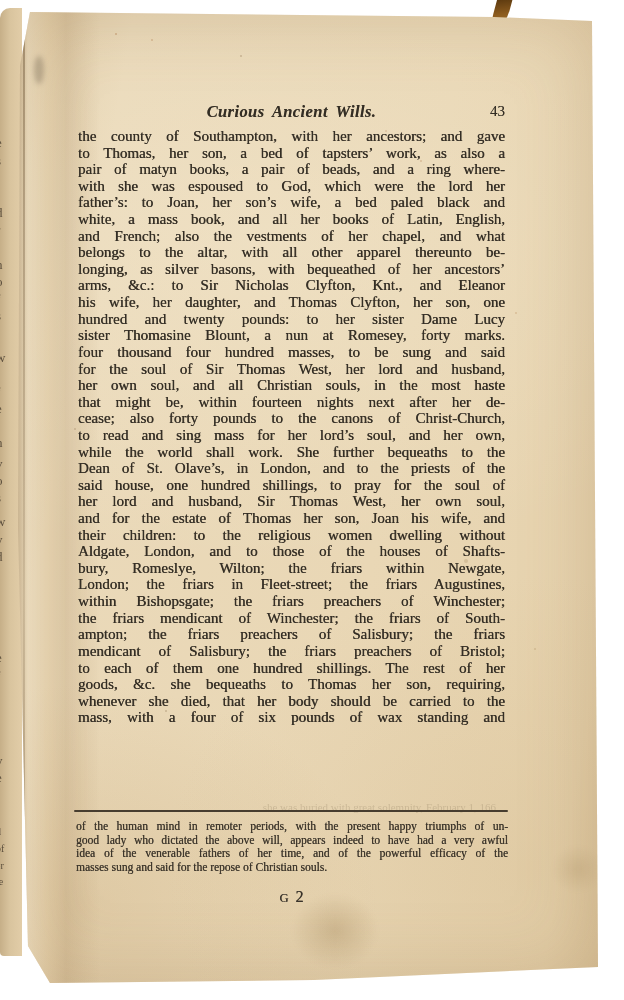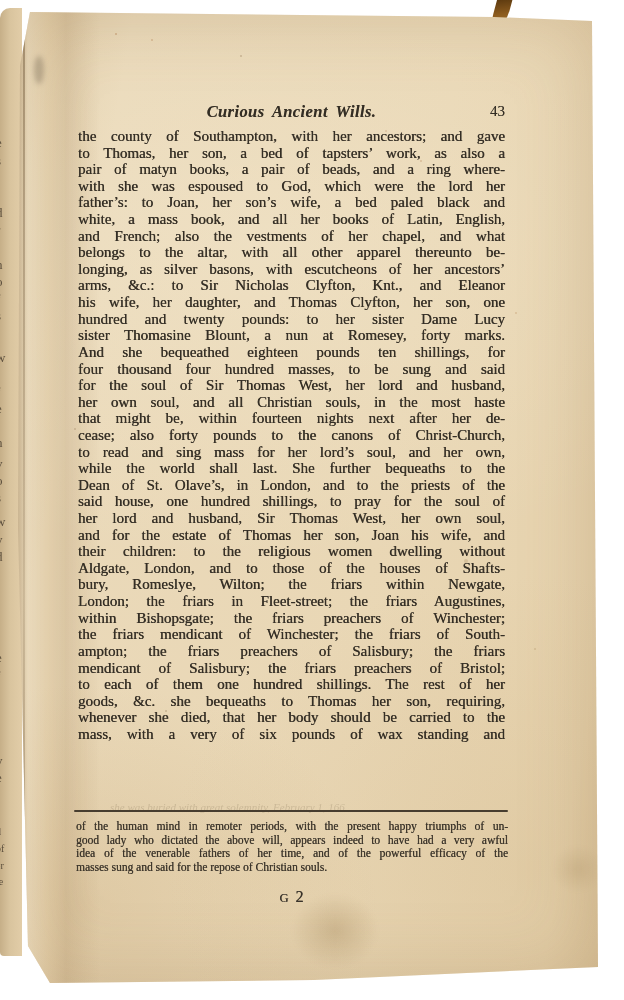--- a/index.html
+++ b/index.html
@@ -116,22 +116,22 @@
   }
   .body-line{
     font-size:15px;line-height:16.62px;height:16.62px;
     text-align:justify;text-align-last:justify;
     color:#342e25;white-space:nowrap;
     text-shadow:0.35px 0 0 rgba(52,46,37,0.85);
   }
 
   
   .ghost{
-    position:absolute;left:96px;top:793px;width:370px;
-    font-size:11px;font-style:italic;text-align:left;
+    position:absolute;left:112px;top:793px;width:370px;
+    font-size:11px;text-align:right;
     color:#6e5e44;opacity:0.22;filter:blur(0.5px);
   }
 
   .footnote-rule{
     position:absolute;left:60px;top:802px;width:434px;height:2px;
     background:#473d2f;border-radius:1px;
   }
 
   .footnote{
     position:absolute;left:62px;top:812px;width:432px;
@@ -216,49 +216,48 @@
     <div class="body-text">
 
         <div class="body-line">the county of Southampton, with her ancestors; and gave</div>
         <div class="body-line">to Thomas, her son, a bed of tapsters’ work, as also a</div>
         <div class="body-line">pair of matyn books, a pair of beads, and a ring where-</div>
         <div class="body-line">with she was espoused to God, which were the lord her</div>
         <div class="body-line">father’s: to Joan, her son’s wife, a bed paled black and</div>
         <div class="body-line">white, a mass book, and all her books of Latin, English,</div>
         <div class="body-line">and French; also the vestments of her chapel, and what</div>
         <div class="body-line">belongs to the altar, with all other apparel thereunto be-</div>
-        <div class="body-line">longing, as silver basons, with escutcheons of her ancestors’</div>
+        <div class="body-line">longing, as silver basons, with bequeathed of her ancestors’</div>
         <div class="body-line">arms, &amp;c.: to Sir Nicholas Clyfton, Knt., and Eleanor</div>
         <div class="body-line">his wife, her daughter, and Thomas Clyfton, her son, one</div>
         <div class="body-line">hundred and twenty pounds: to her sister Dame Lucy</div>
         <div class="body-line">sister Thomasine Blount, a nun at Romesey, forty marks.</div>
-        <div class="body-line">And she bequeathed eighteen pounds ten shillings, for</div>
         <div class="body-line">four thousand four hundred masses, to be sung and said</div>
         <div class="body-line">for the soul of Sir Thomas West, her lord and husband,</div>
         <div class="body-line">her own soul, and all Christian souls, in the most haste</div>
         <div class="body-line">that might be, within fourteen nights next after her de-</div>
         <div class="body-line">cease; also forty pounds to the canons of Christ-Church,</div>
         <div class="body-line">to read and sing mass for her lord’s soul, and her own,</div>
-        <div class="body-line">while the world shall last.  She further bequeaths to the</div>
+        <div class="body-line">while the world shall work.  She further bequeaths to the</div>
         <div class="body-line">Dean of St. Olave’s, in London, and to the priests of the</div>
         <div class="body-line">said house, one hundred shillings, to pray for the soul of</div>
         <div class="body-line">her lord and husband, Sir Thomas West, her own soul,</div>
         <div class="body-line">and for the estate of Thomas her son, Joan his wife, and</div>
         <div class="body-line">their children: to the religious women dwelling without</div>
         <div class="body-line">Aldgate, London, and to those of the houses of Shafts-</div>
         <div class="body-line">bury, Romeslye, Wilton; the friars within Newgate,</div>
         <div class="body-line">London; the friars in Fleet-street; the friars Augustines,</div>
         <div class="body-line">within Bishopsgate; the friars preachers of Winchester;</div>
         <div class="body-line">the friars mendicant of Winchester; the friars of South-</div>
         <div class="body-line">ampton; the friars preachers of Salisbury; the friars</div>
         <div class="body-line">mendicant of Salisbury; the friars preachers of Bristol;</div>
         <div class="body-line">to each of them one hundred shillings.  The rest of her</div>
         <div class="body-line">goods, &amp;c. she bequeaths to Thomas her son, requiring,</div>
         <div class="body-line">whenever she died, that her body should be carried to the</div>
-        <div class="body-line">mass, with a very of six pounds of wax standing and</div>
+        <div class="body-line">mass, with a four of six pounds of wax standing and</div>
       </div>
 
     <div class="ghost">she was buried with great solemnity, February 1, 166</div>
 
     <div class="footnote-rule"></div>
 
     <div class="footnote">
 
     <div class="footnote-line">of the human mind in remoter periods, with the present happy triumphs of un-</div>
         <div class="footnote-line">good lady who dictated the above will, appears indeed to have had a very awful</div>

